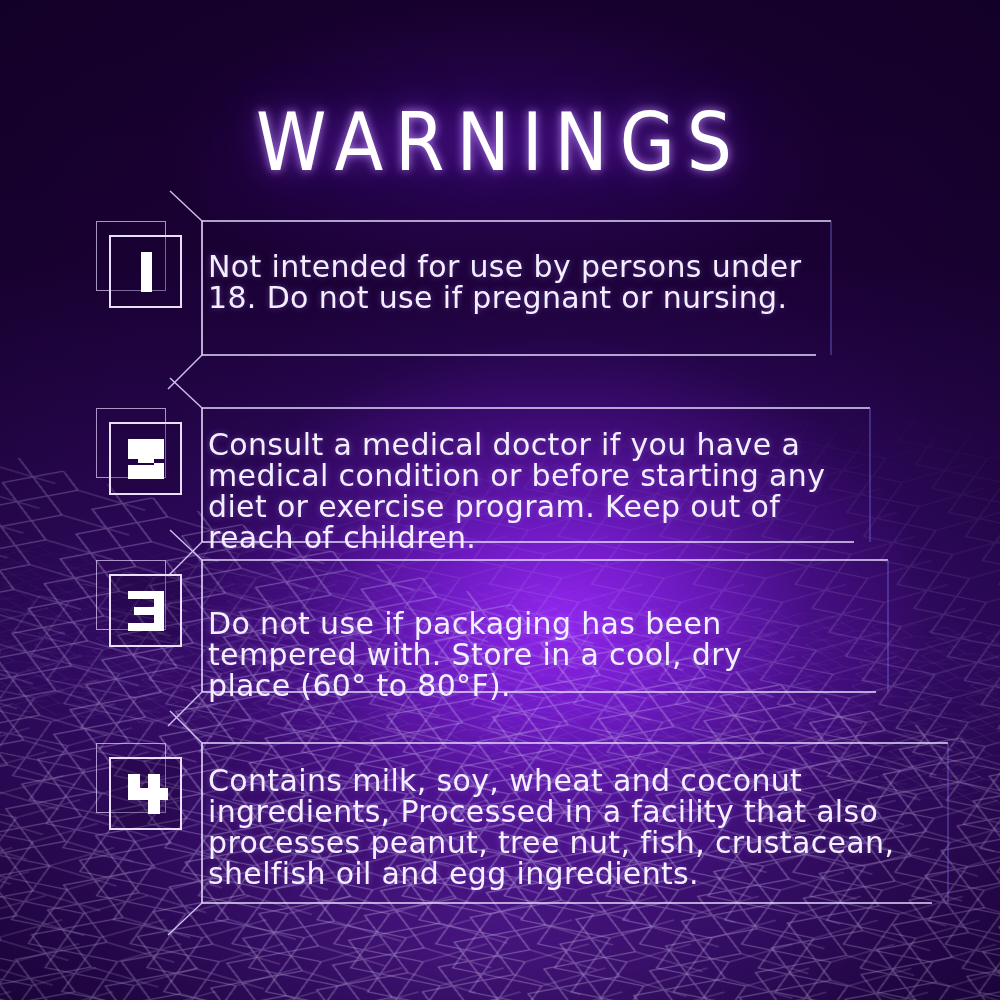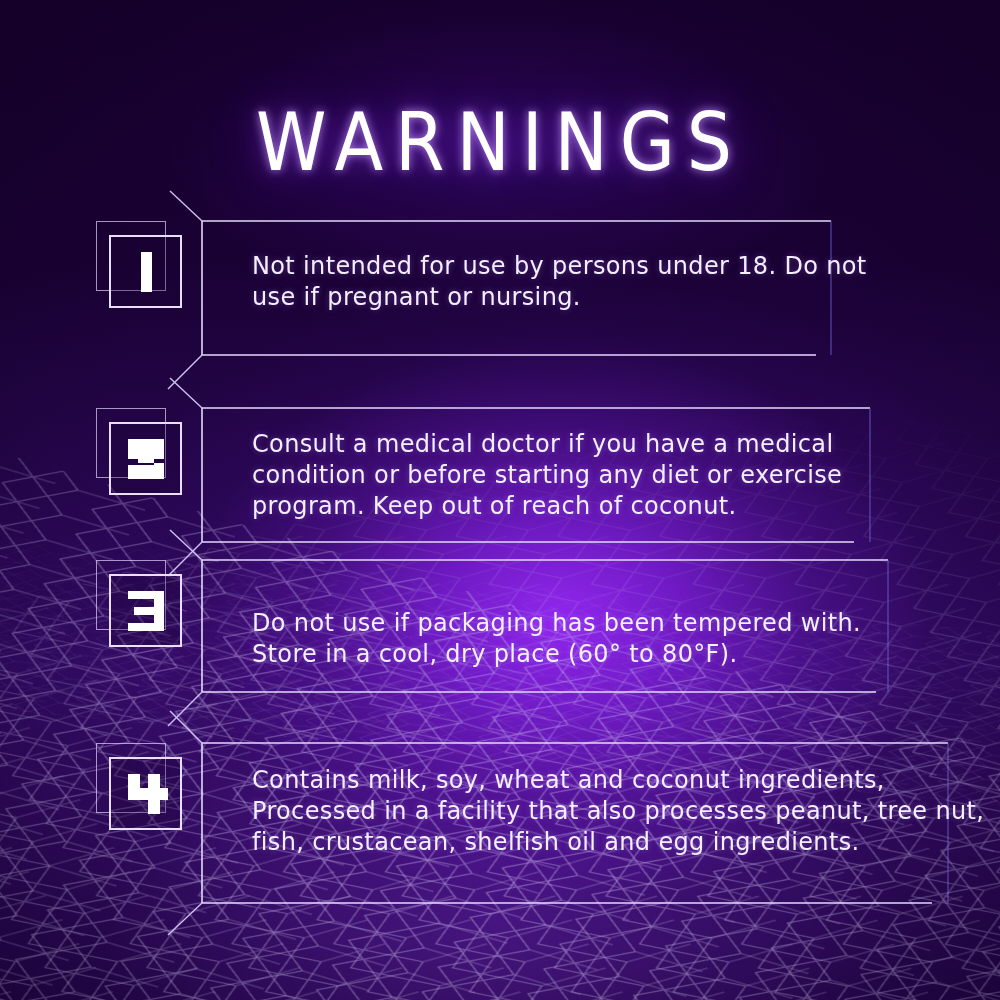--- a/index.html
+++ b/index.html
@@ -134,26 +134,25 @@
   .frame .edge-bright { stroke: #e4d8fb; stroke-width: 1.6; fill: none; }
   .frame .edge-dim    { stroke: rgba(120,110,220,0.55); stroke-width: 1.4; fill: none; }
   .frame .edge-diag   { stroke: #cfc0f2; stroke-width: 1.4; fill: none; }
 
   
   .warn-text {
     position: absolute;
     left: 208px;
     color: #f4efff;
     font-family: "DejaVu Sans", sans-serif;
-    font-size: 24px;
+    font-size: 30px;
     line-height: 31px;
     letter-spacing: 0.35px;
     text-shadow: 0 0 6px rgba(180,130,255,0.40);
     white-space: pre-line;
-    margin-left: 44px;
   }
   .warning-row[data-idx="0"] .warn-text { top: 38px; width: 630px; }
   .warning-row[data-idx="1"] .warn-text { top: 29px; width: 660px; }
   .warning-row[data-idx="2"] .warn-text { top: 56px; width: 620px; }
   .warning-row[data-idx="3"] .warn-text { top: 30px; width: 740px; }
 </style>
 </head>
 <body>
 
 <div id="stage">
@@ -250,21 +249,21 @@
     <div class="frame">
       <svg width="700" height="150" viewBox="0 0 700 150">
         <path class="edge-bright" d="M26 8 L694 8"></path>
         <path class="edge-dim" d="M694 8 L694 142"></path>
         <path class="edge-bright" d="M26 8 L26 142"></path>
         <path class="edge-bright" d="M26 142 L678 142"></path>
         <path class="edge-diag" d="M26 8 L-6 -22"></path>
         <path class="edge-diag" d="M26 142 L-8 176"></path>
       </svg>
     </div>
-    <div class="warn-text">Consult a medical doctor if you have a medical condition or before starting any diet or exercise program. Keep out of reach of coconut.</div>
+    <div class="warn-text">Consult a medical doctor if you have a medical condition or before starting any diet or exercise program. Keep out of reach of children.</div>
   </div>
 
   <div class="warning-row" data-idx="2">
     <div class="badge">
       <div class="badge-back"></div>
       <div class="badge-front">
         <svg width="44" height="44" viewBox="0 0 44 44" aria-hidden="true">
           <path fill="#ffffff" d="M4 2 H40 V42 H4 V34 H30 V26 H10 V18 H30 V10 H4 Z"></path>
         </svg>
       </div>

